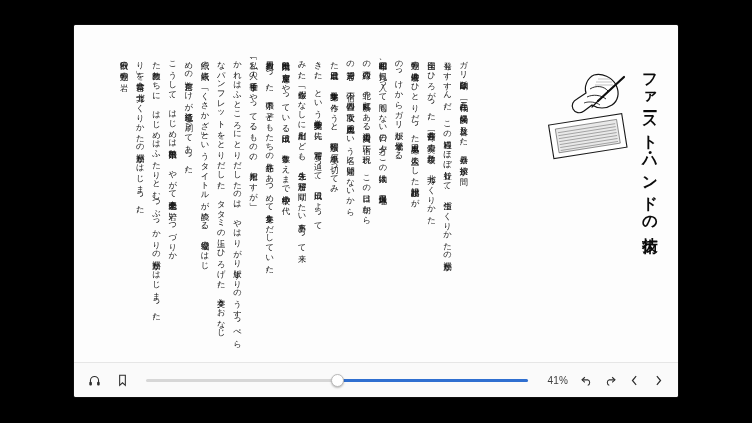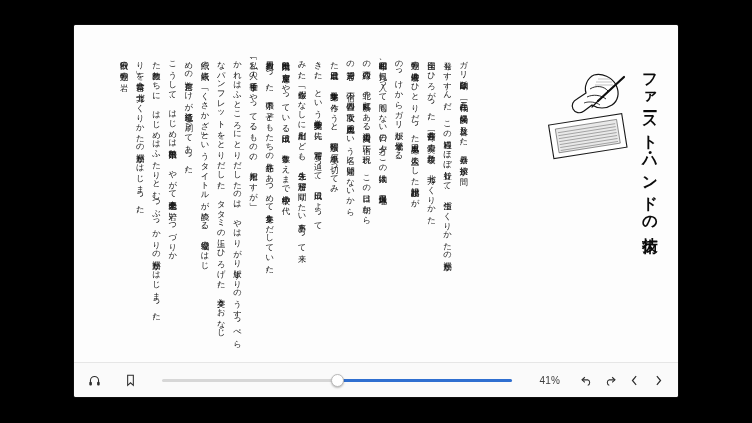--- a/index.html
+++ b/index.html
@@ -82,21 +82,21 @@
   
   .toolbar {
     position: absolute;
     left: 0; bottom: 0;
     width: 604px; height: 35px;
     background: #fafafa;
     border-top: 1px solid #e6e6e6;
     display: flex;
     align-items: center;
     padding: 0 10px;
-    gap: 16px;
+    gap: 8px;
   }
   .tb-btn {
     width: 20px; height: 20px;
     display: flex; align-items: center; justify-content: center;
     color: #3a3a3a;
     font-family: "Liberation Sans", sans-serif;
     font-size: 11px;
     cursor: pointer;
     border-radius: 3px;
   }

